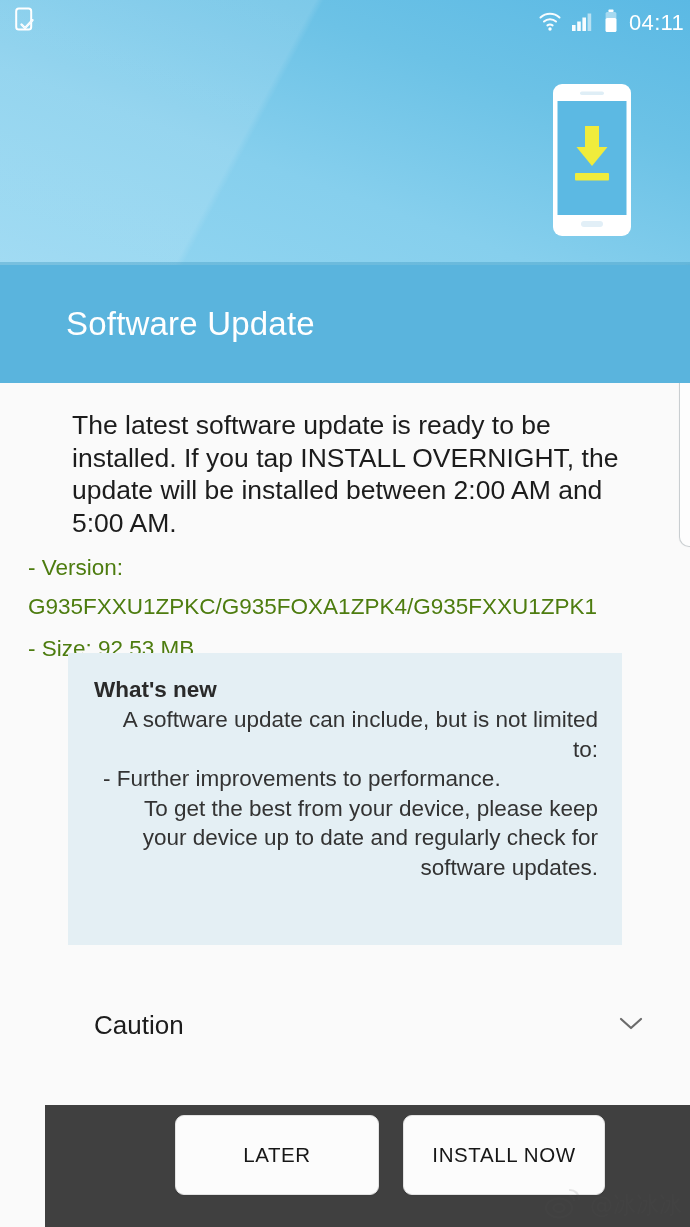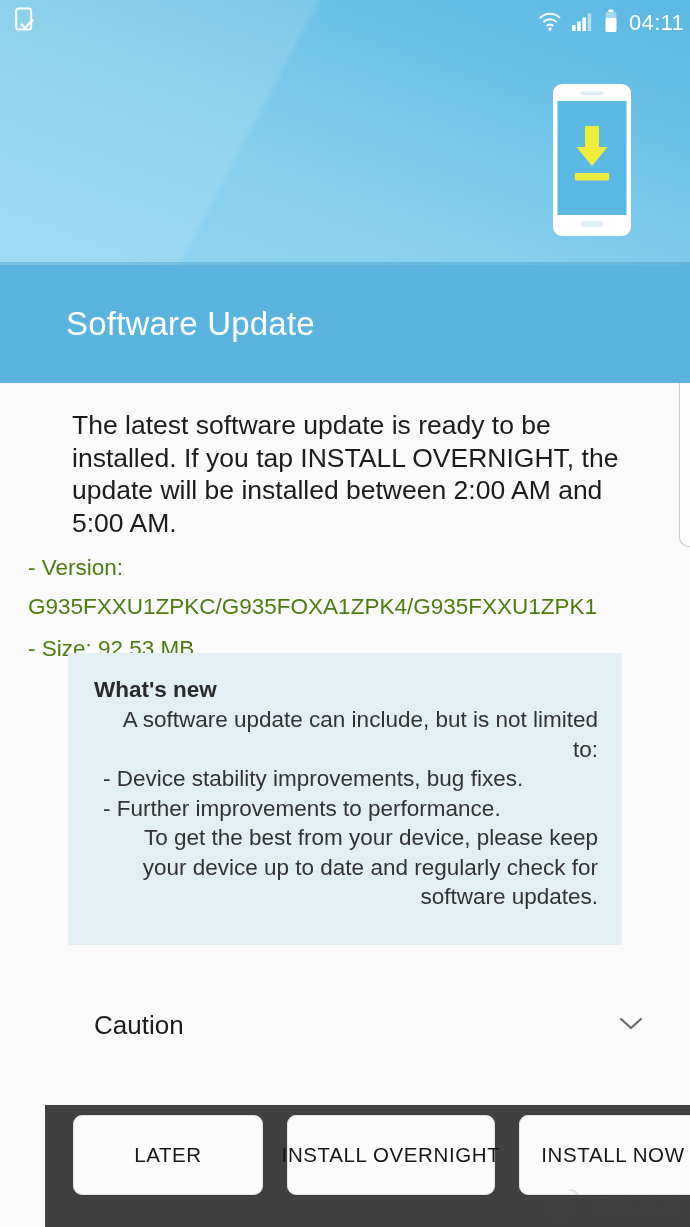--- a/index.html
+++ b/index.html
@@ -208,39 +208,37 @@
   <div id="content">
 
     <p id="intro-text">The latest software update is ready to be installed. If you tap INSTALL OVERNIGHT, the update will be installed between 2:00 AM and 5:00 AM.</p>
 
     <p id="meta-version" class="meta-line">- Version: G935FXXU1ZPKC/G935FOXA1ZPK4/G935FXXU1ZPK1</p>
     <p id="meta-size" class="meta-line">- Size: 92.53 MB</p>
 
     <div id="whats-new-panel">
       <div id="whats-new-title">What's new</div>
       <div class="wn-text">A software update can include, but is not limited to:</div>
-      <div class="wn-bullet">- Device stability improvements, bug fixes.</div>
       <div class="wn-bullet">- Further improvements to performance.</div>
       <div class="wn-text">To get the best from your device, please keep your device up to date and regularly check for software updates.</div>
     </div>
 
     <div id="caution-row">
       <span id="caution-label">Caution</span>
       <span id="caution-chevron">
         <svg width="30" height="20" viewBox="0 0 30 20">
           <path d="M5 6 L15 15 L25 6" fill="none" stroke="#6b6b6b" stroke-width="2.2" stroke-linecap="round" stroke-linejoin="round"></path>
         </svg>
       </span>
     </div>
 
   </div>
 
   <div id="button-bar">
     <div id="btn-later" class="action-button">LATER</div>
-    <div id="btn-install-overnight" class="action-button">INSTALL OVERNIGHT</div>
     <div id="btn-install-now" class="action-button">INSTALL NOW</div>
   </div>
 
   <div id="watermark">
     <span>
       <svg width="40" height="32" viewBox="0 0 40 32">
         <ellipse cx="15" cy="21" rx="13" ry="9.5" fill="none" stroke="#555" stroke-width="2"></ellipse>
         <ellipse cx="15" cy="21" rx="5.5" ry="4" fill="none" stroke="#555" stroke-width="2"></ellipse>
         <path d="M26 3 a9 9 0 0 1 9 9" fill="none" stroke="#555" stroke-width="2.2" stroke-linecap="round"></path>
         <path d="M26 9 a4 4 0 0 1 4 4" fill="none" stroke="#555" stroke-width="2.2" stroke-linecap="round"></path>

